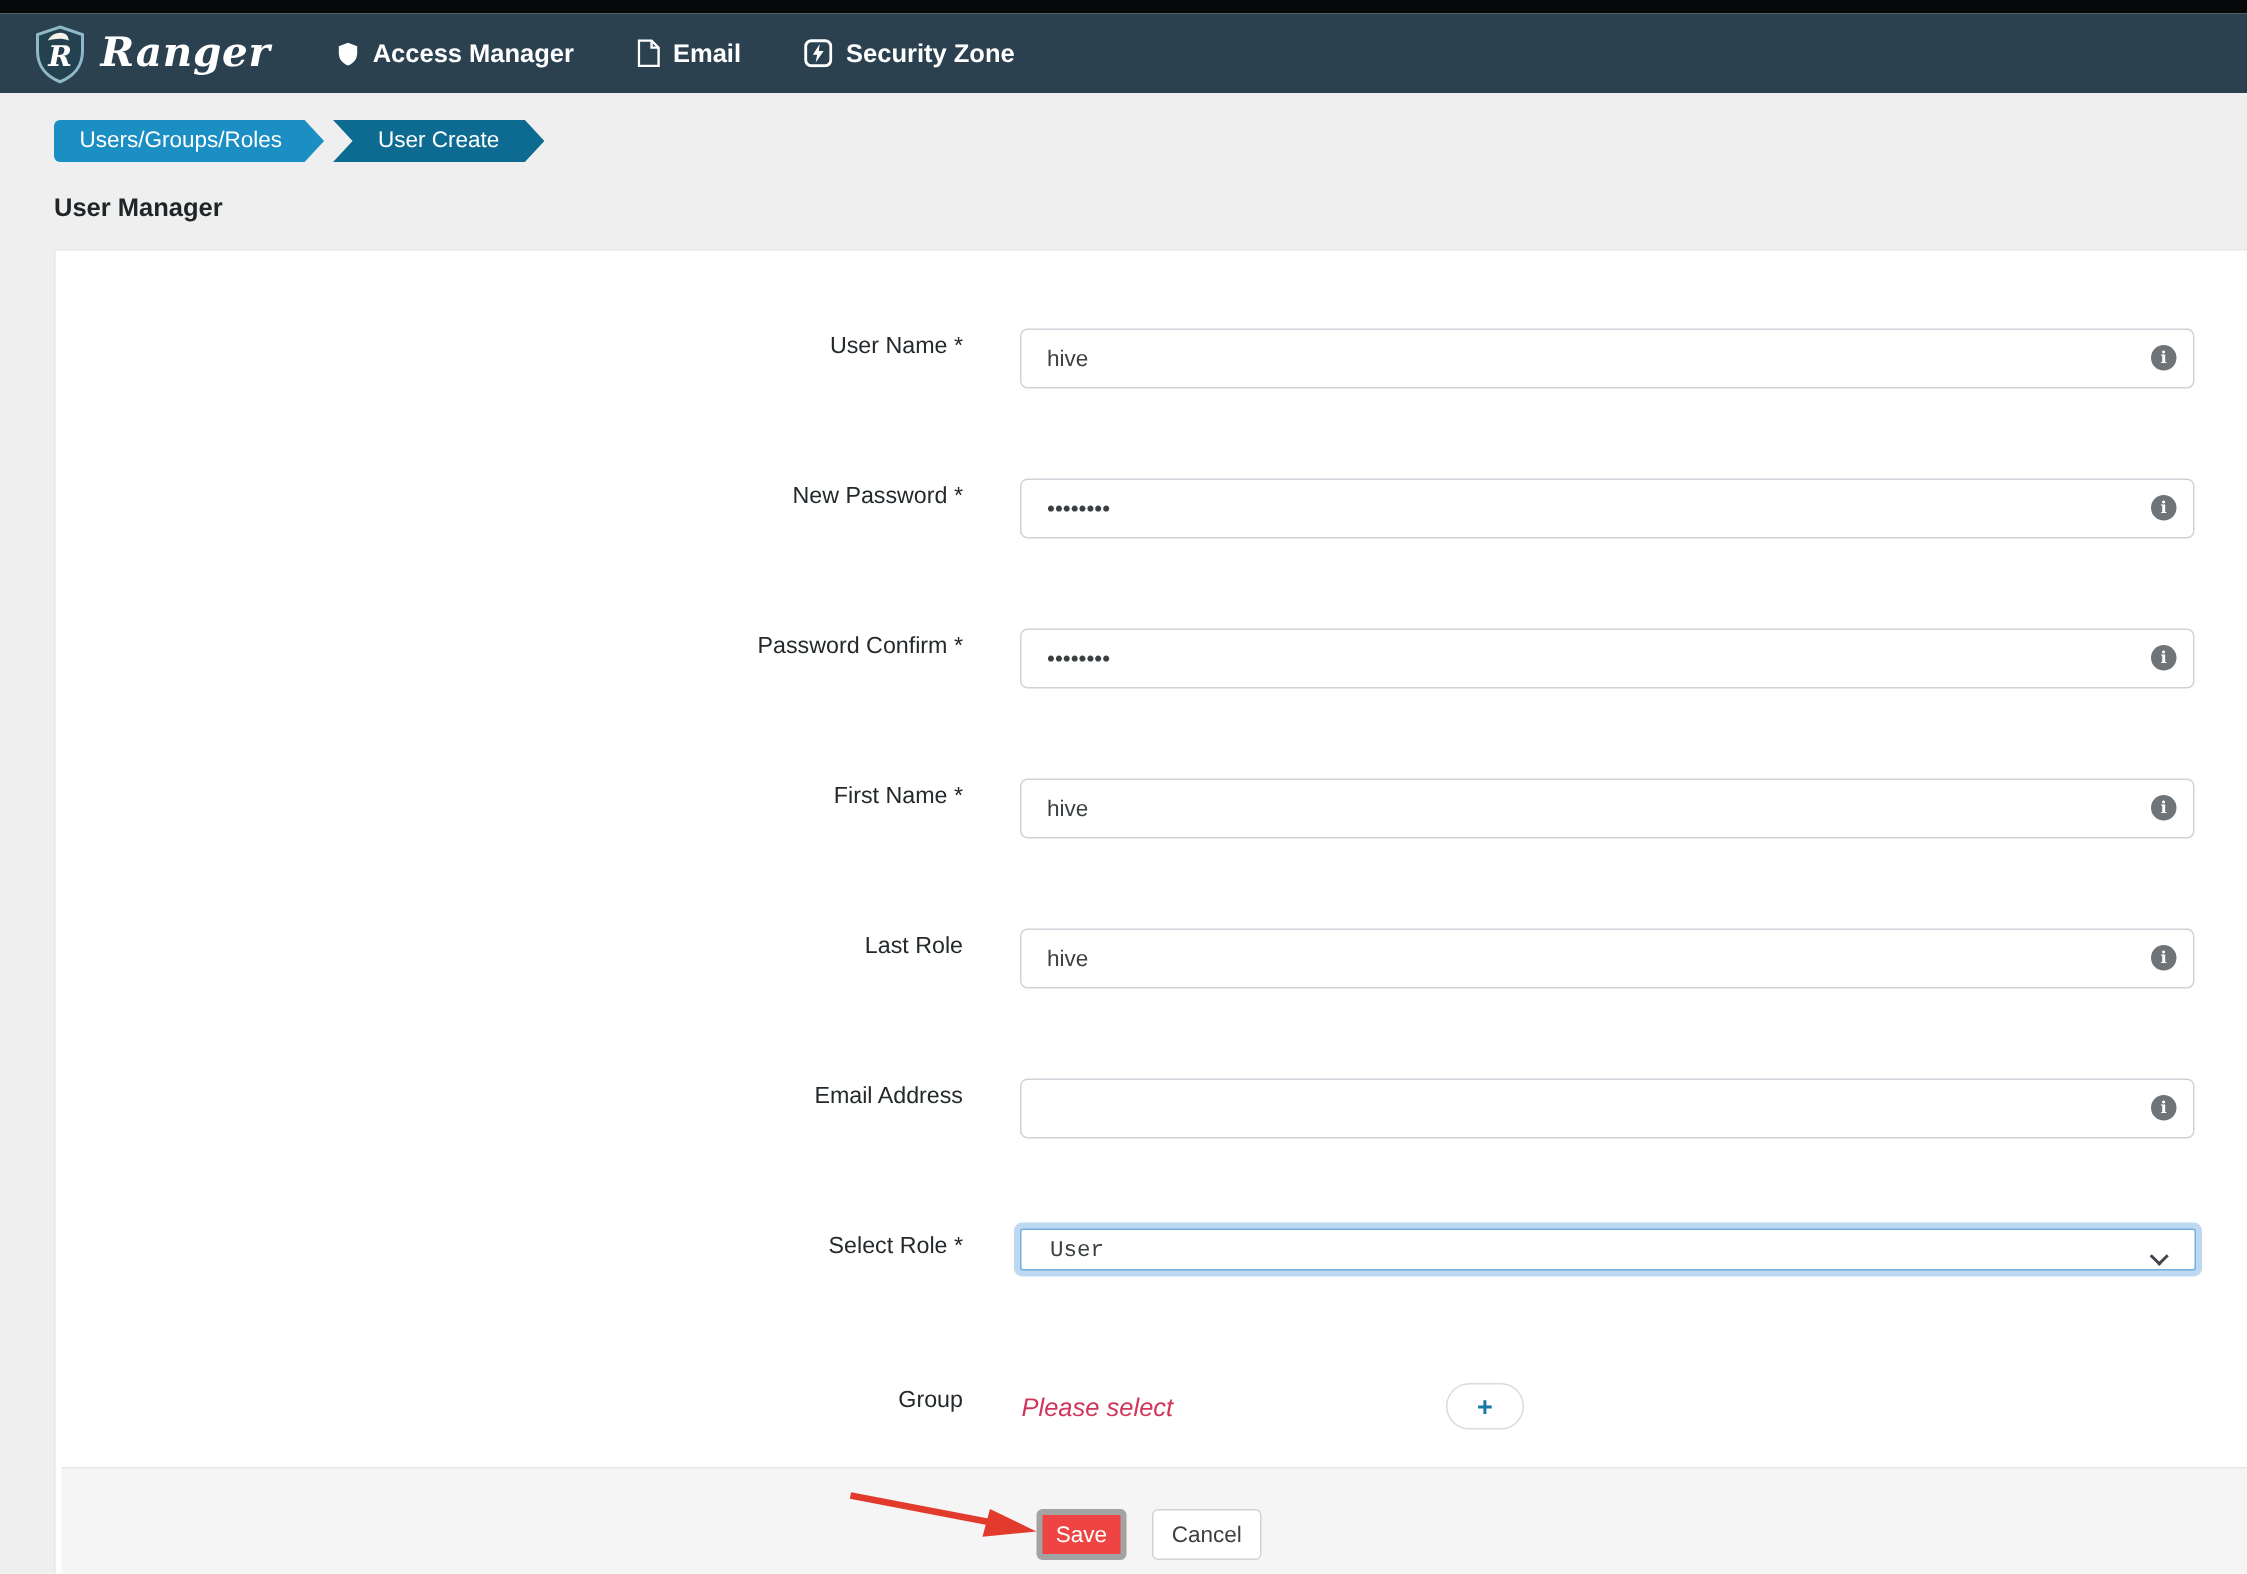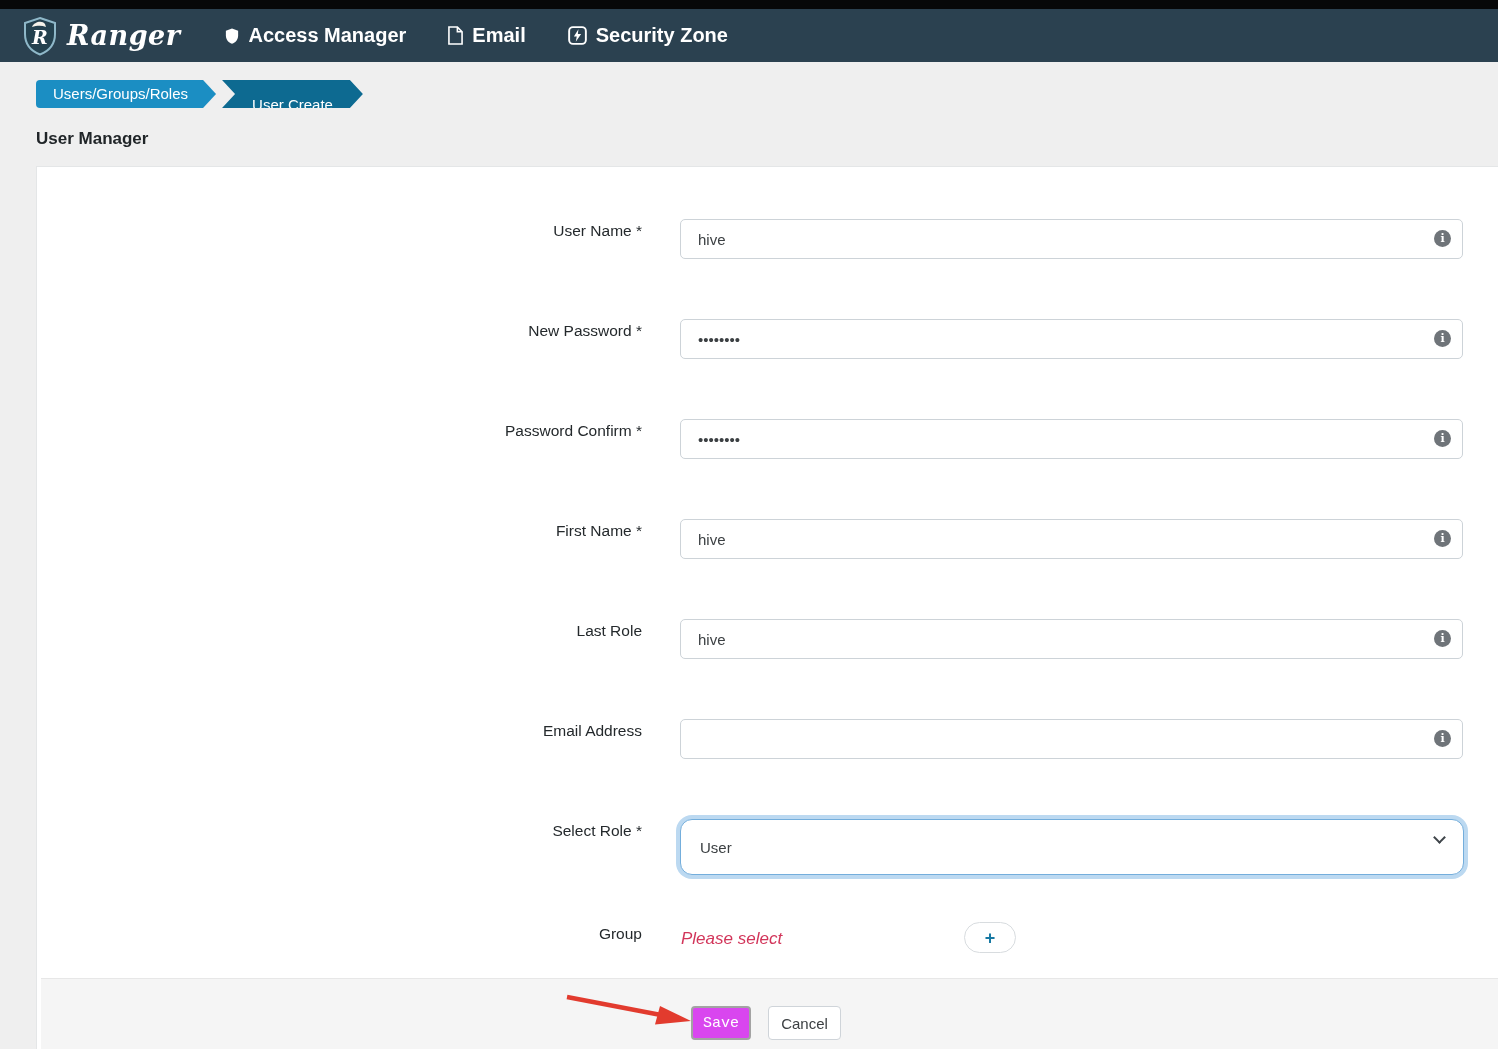--- a/index.html
+++ b/index.html
@@ -7,30 +7,30 @@
     font-family:"Liberation Sans", sans-serif; background:#efefef; }
 
   
   .top-strip { height:9px; background:#070809; }
   .navbar { height:53px; background:#2b4150; display:flex; align-items:stretch; }
   .brand { display:flex; align-items:center; gap:9px; padding:0 24px 0 22px; cursor:pointer; }
   .brand-text { color:#fff; font-family:"DejaVu Serif", serif; font-style:italic;
     font-weight:bold; font-size:27px; letter-spacing:.5px; }
   .nav-items { display:flex; align-items:stretch; }
   .nav-item { display:flex; align-items:center; gap:9px; padding:0 21px;
-    color:#fff; font-size:20px; font-weight:bold; cursor:pointer; }
+    color:#fff; font-size:17px; font-weight:bold; cursor:pointer; }
   .nav-item.active { background:#223440; }
   .nav-icon { display:flex; align-items:center; }
 
   
   .breadcrumb { position:absolute; left:36px; top:80px; height:28px; display:flex; gap:6px; }
   .crumb { height:28px; line-height:28px; color:#fff; font-size:15px; cursor:pointer; }
   .crumb-first { background:#1b8ec3; padding:0 28px 4px 17px; border-radius:4px 0 0 4px;
     clip-path:polygon(0 0, calc(100% - 13px) 0, 100% 50%, calc(100% - 13px) 100%, 0 100%); }
-  .crumb-last { background:#0d6a91; padding:11px 30px 0 30px;
+  .crumb-last { background:#0d6a91; padding:0 30px 0 30px;
     clip-path:polygon(0 0, calc(100% - 13px) 0, 100% 50%, calc(100% - 13px) 100%, 0 100%, 13px 50%); }
 
   .page-title { position:absolute; left:36px; top:129px; font-size:17px;
     font-weight:bold; color:#202528; }
 
   
   .card { position:absolute; left:36px; top:166px; width:1462px; height:883px;
     background:#fff; border-top:1px solid #e4e6e7; border-left:1px solid #e4e6e7; }
 
   .form-row { position:absolute; left:0; width:100%; height:40px; }
@@ -40,42 +40,42 @@
   .finput { width:100%; height:40px; border:1px solid #cdd3d8; border-radius:5px;
     padding:0 40px 0 17px; font-size:15px; color:#3c4043; background:#fff; outline:none;
     font-family:"Liberation Sans", sans-serif; }
   .info-icon { position:absolute; right:12px; top:11px; width:17px; height:17px;
     border-radius:50%; background:#6f7479; display:flex; align-items:center; justify-content:center; }
   .info-icon::after { content:"i"; color:#fff; font-family:"DejaVu Serif", serif;
     font-weight:bold; font-size:11px; line-height:1; }
 
   
   .select-wrap { position:absolute; left:643px; top:0; width:784px; height:42px; }
-  .fselect { width:100%; height:56px; appearance:none; -webkit-appearance:none;
-    border:1px solid #74aedc; border-radius:12px; box-shadow:0 0 0 4px #bcd9f1;
+  .fselect { width:100%; height:28px; appearance:none; -webkit-appearance:none;
+    border:1px solid #74aedc; border-radius:2px; box-shadow:0 0 0 4px #bcd9f1;
     padding:0 40px 0 19px; font-size:15px; color:#3c4043; background:#fff; outline:none;
-    font-family:Liberation Sans, sans-serif; }
+    font-family:Liberation Mono, monospace; }
   .chevron-down { position:absolute; right:20px; top:14px; width:9px; height:9px;
     border-right:2.4px solid #3f454a; border-bottom:2.4px solid #3f454a;
     transform:rotate(45deg); pointer-events:none; }
 
   
   .please-select { position:absolute; left:644px; top:2px; font-size:17px;
     font-style:italic; color:#d2355a; }
   .plus-btn { position:absolute; left:927px; top:-5px; width:52px; height:31px;
     background:#fff; border:1px solid #d8dcdf; border-radius:16px; cursor:pointer;
     display:flex; align-items:center; justify-content:center;
     color:#1779a3; font-size:18px; font-weight:bold; line-height:1; }
 
   
   .card-footer { position:absolute; left:4px; right:0; top:811px; bottom:0;
     background:#f5f5f5; border-top:1px solid #e7e7e7; }
   .save-btn { position:absolute; left:650px; top:27px; width:60px; height:34px;
-    background:#d946ef; color:#fff; border:2px solid #a3a3a3; border-radius:4px;
-    font-size:15px; cursor:pointer; font-family:Liberation Mono, monospace; }
+    background:#ef4444; color:#fff; border:4px solid #a3a3a3; border-radius:4px;
+    font-size:15px; cursor:pointer; font-family:Liberation Sans, sans-serif; }
   .cancel-btn { position:absolute; left:727px; top:27px; width:73px; height:34px;
     background:#fff; color:#3c4043; border:1px solid #cfd4d9; border-radius:4px;
     font-size:15px; cursor:pointer; font-family:"Liberation Sans", sans-serif; }
   .arrow-svg { position:absolute; left:504px; top:819px; pointer-events:none; }
 </style>
 </head>
 <body>
 
 <div class="top-strip"></div>
 

